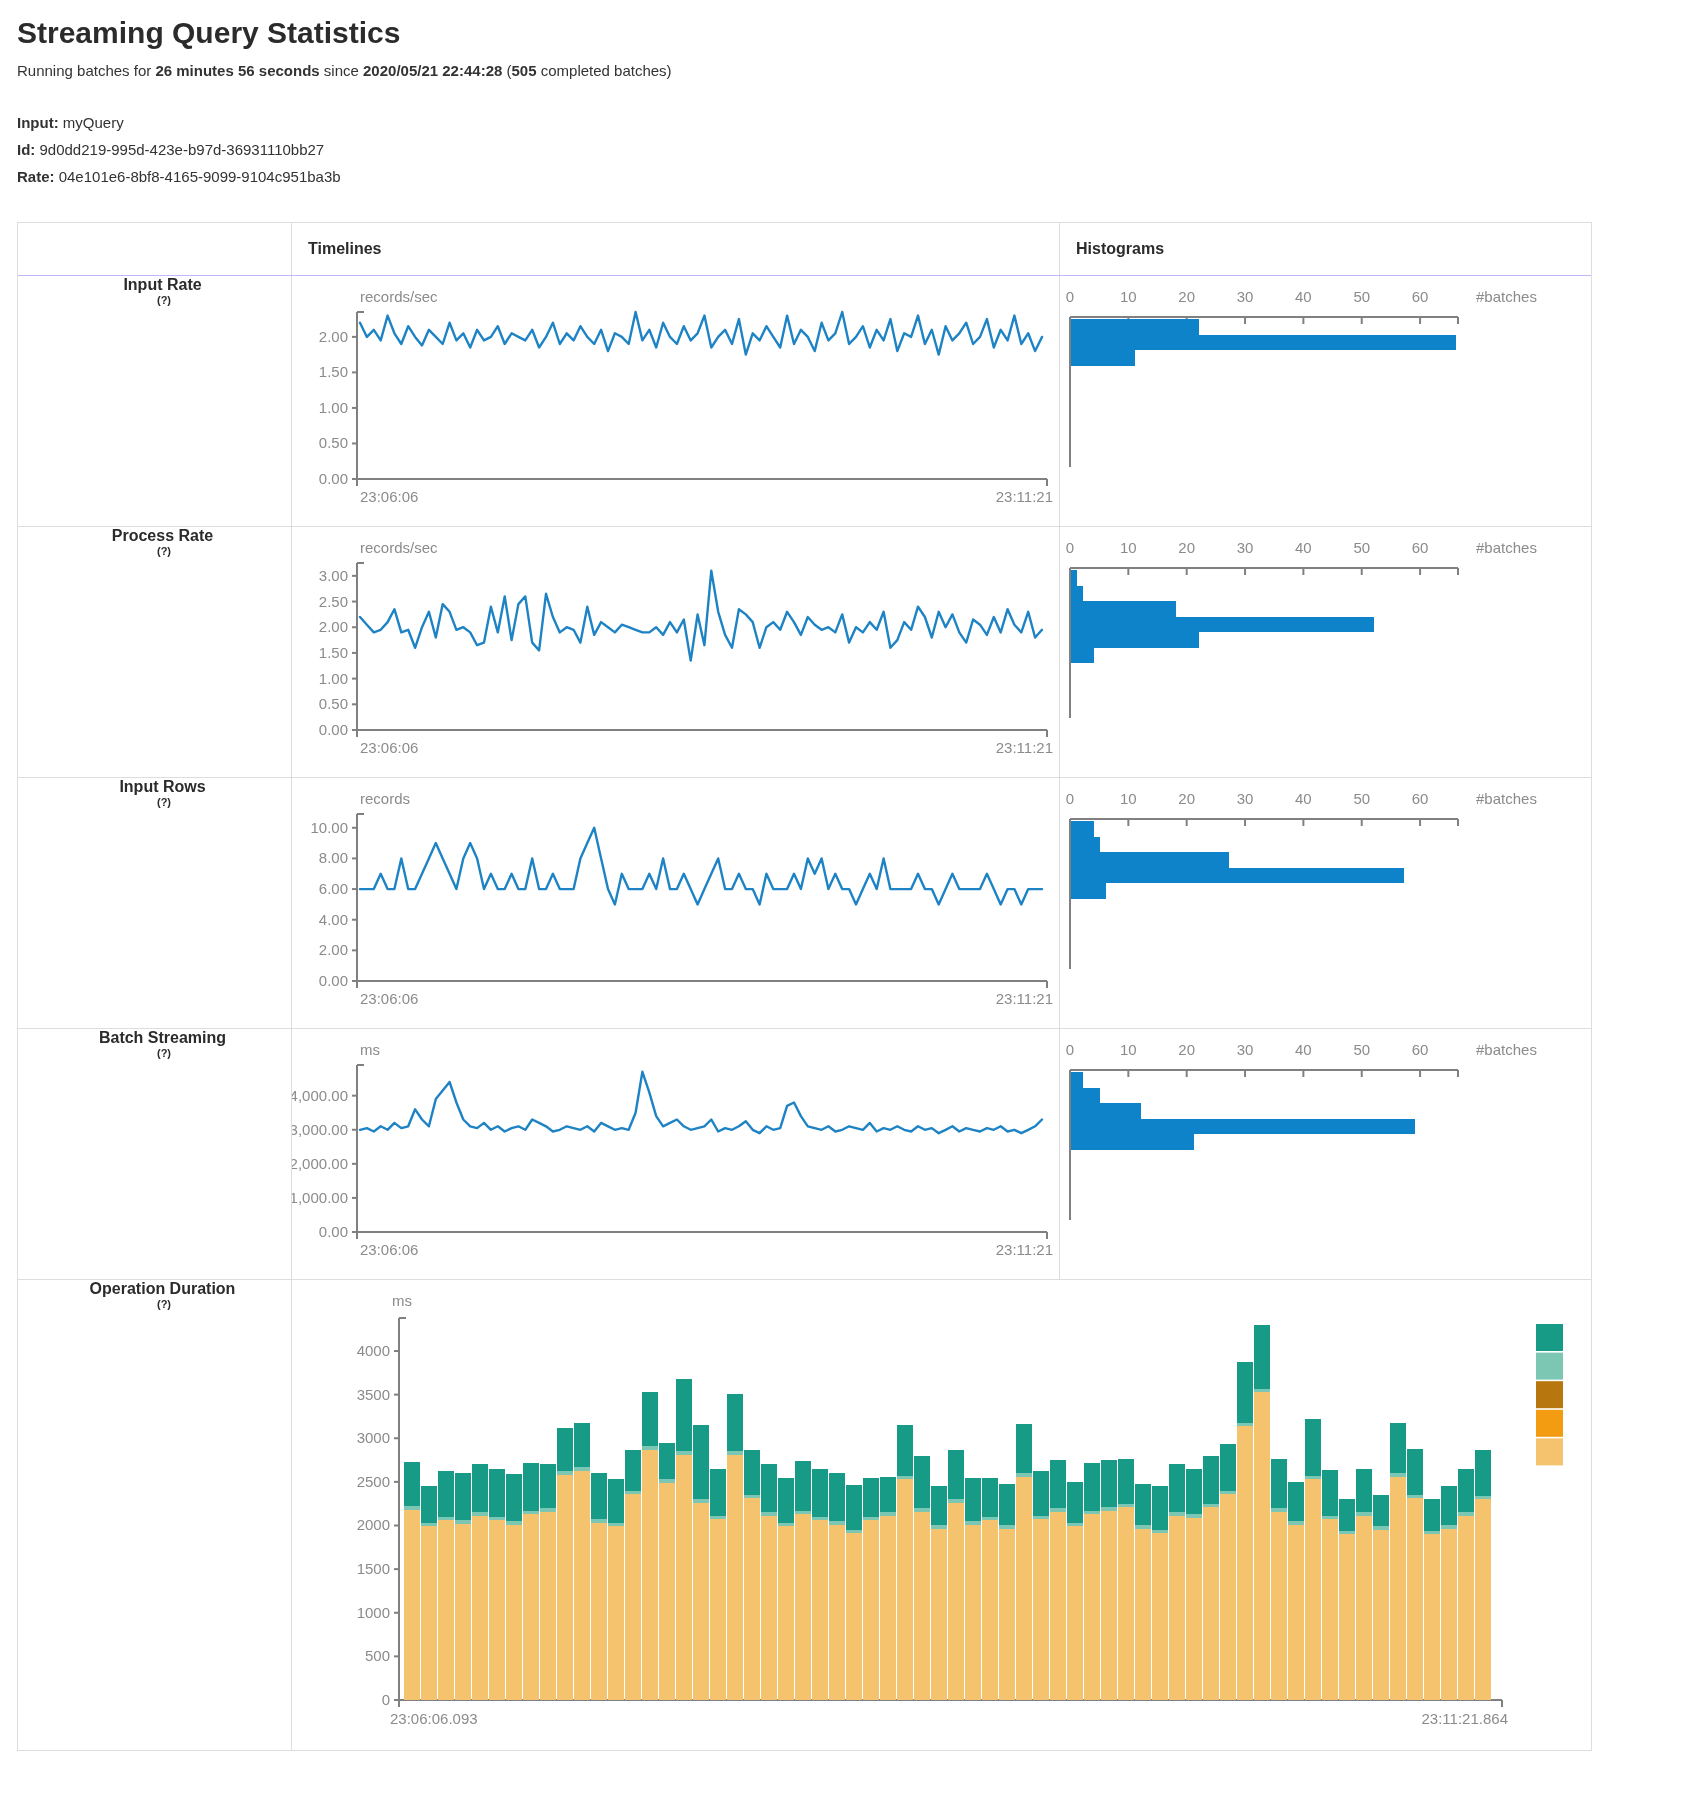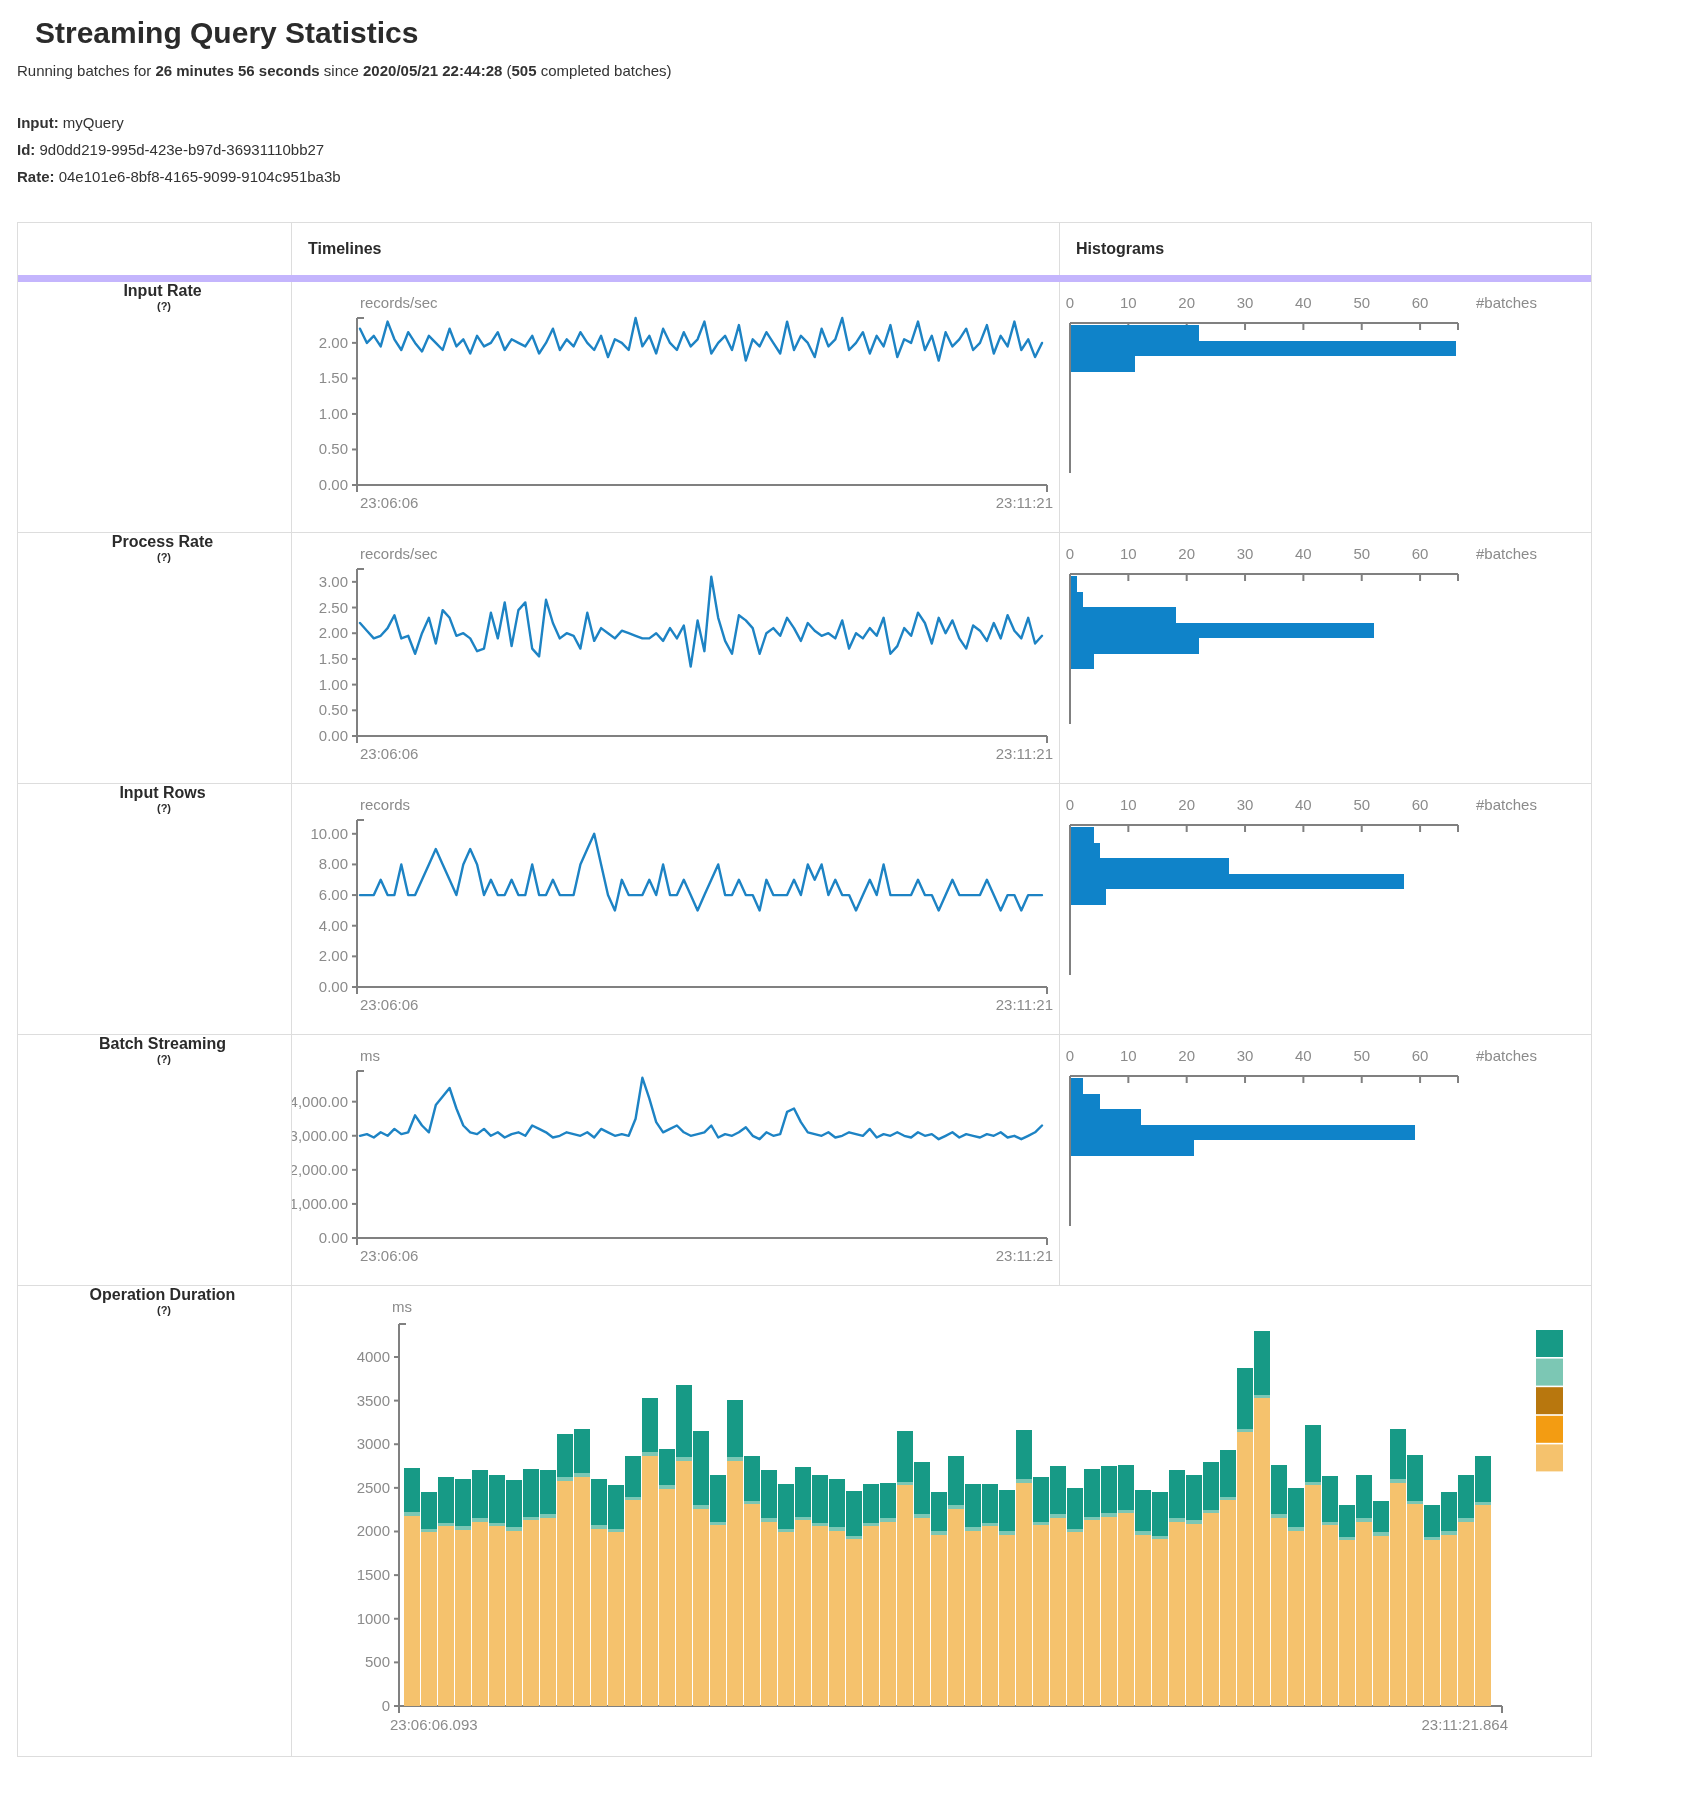--- a/index.html
+++ b/index.html
@@ -1,23 +1,23 @@
 <!DOCTYPE html>
 <html><head>
 <meta charset="utf-8">
 <style>
   html,body{margin:0;padding:0;background:#fff;color:#333;font-family:"Liberation Sans",sans-serif;}
   .page{width:1693px;box-sizing:border-box;padding:0 17px;}
-  h1{font-size:30px;margin:16px 0 12px 18px;font-weight:bold;color:#2b2b2b;letter-spacing:0;}
+  h1{font-size:30px;margin:16px 0 12px 0;font-weight:bold;color:#2b2b2b;letter-spacing:0;}
   .subtitle{font-size:15px;margin:0 0 30px 0;color:#333;}
   .subtitle b{font-weight:bold;}
   .meta{font-size:15px;line-height:27px;margin:0 0 32px 0;}
   .meta b{font-weight:bold;}
   .stats-table{width:1575px;border:1px solid #ddd;box-sizing:border-box;}
-  .thead{display:flex;height:52px;align-items:flex-start;border-bottom:7px solid #c4b5fd;}
+  .thead{display:flex;height:52px;align-items:flex-start;border-bottom:1px solid #c4b5fd;}
   .c1{width:273px;flex:0 0 273px;box-sizing:border-box;height:100%;}
   .c2{width:768px;flex:0 0 768px;box-sizing:border-box;border-left:1px solid #ddd;height:100%;}
   .c3{flex:1 1 auto;box-sizing:border-box;border-left:1px solid #ddd;height:100%;}
   .thead .c2,.thead .c3{display:flex;align-items:center;padding-left:16px;font-weight:bold;font-size:16px;color:#2b2b2b;}
   .metric-row{display:flex;height:250px;border-bottom:1px solid #ddd;}
   .label-cell{display:flex;align-items:center;padding-left:16px;font-weight:bold;font-size:16px;color:#2b2b2b;flex-direction:column;}
   .label-cell sup{font-size:11px;margin-left:3px;}
   .oprow{display:flex;height:470px;}
   .opcell{flex:1 1 auto;border-left:1px solid #ddd;}
   svg{display:block;}

